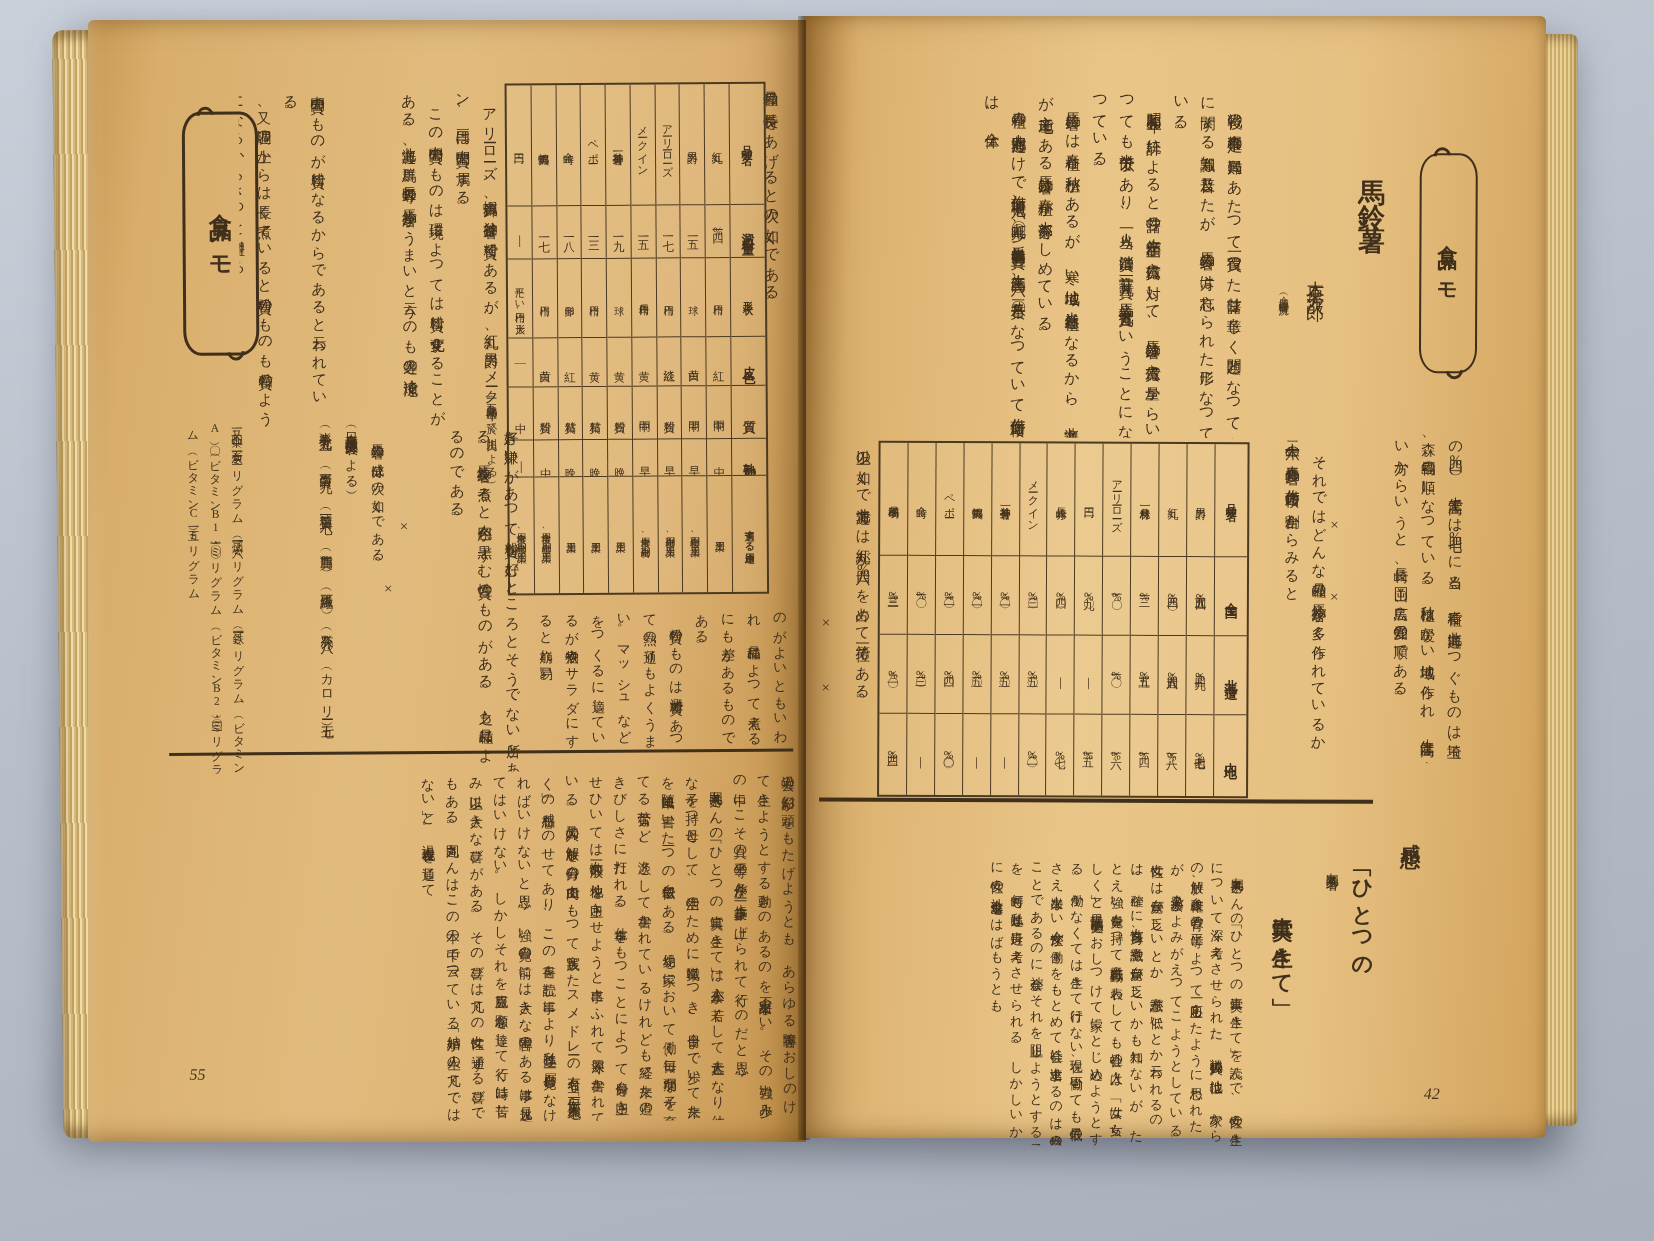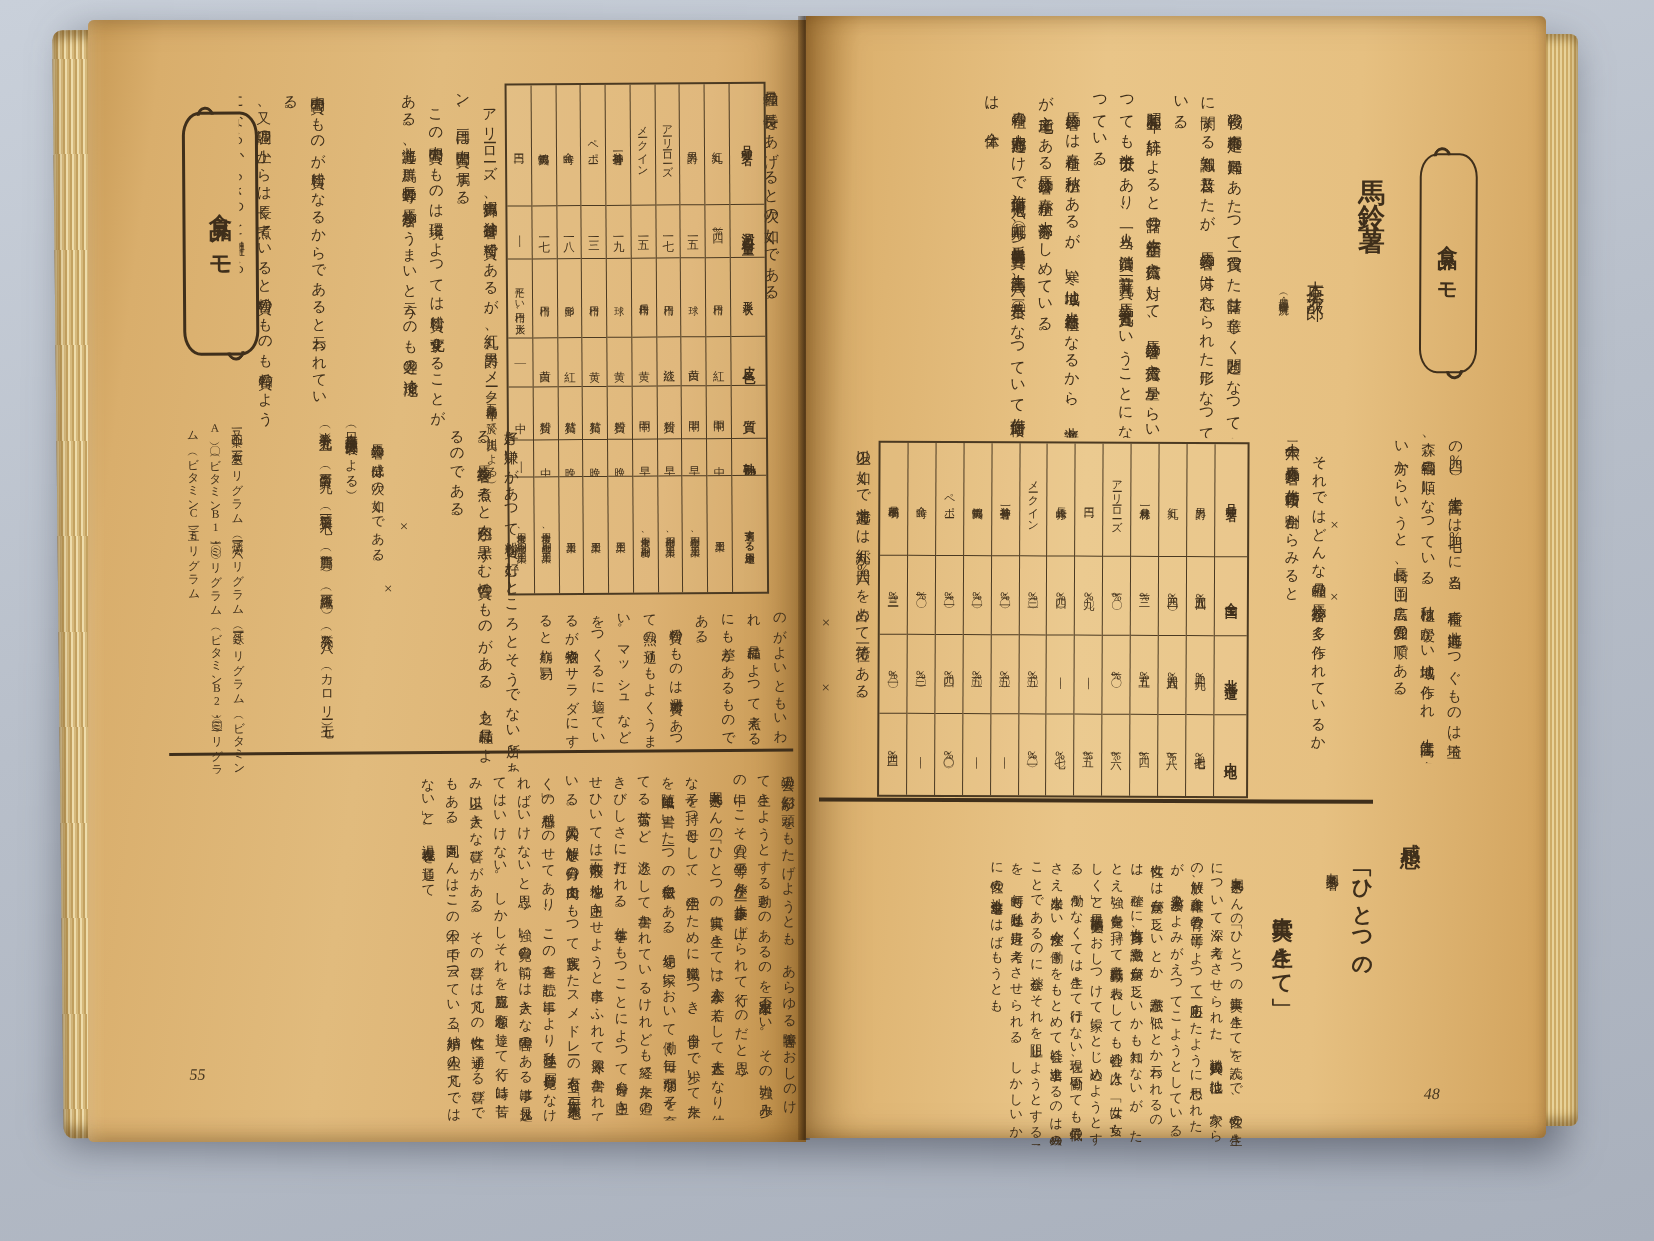--- a/index.html
+++ b/index.html
@@ -409,17 +409,17 @@
 
         <div class="v" id="rpKanso">感想</div>
         <div class="v" id="rpBkAuthor">丸岡秀子著</div>
         <div class="v" id="rpT1">「ひとつの</div>
         <div class="v" id="rpT2">真実に生きて」</div>
 
         <div class="v" id="rpImp">
           <p>丸岡秀子さんの「ひとつの真実に生きて」を読んで、女性の生き方について深く考えさせられた。戦後婦人の地位は、家からの解放、参政権、教育の平等によつて一応向上したように思われたが、今又過去がよみがえつてこようとしている。女性には自覚が乏しいとか、意識が低いとか云われるのは、確かに女性自身、意識や自覚が乏しいかも知れないが、たとえ強い自覚を持つて意識行動に表わしても社会の人々は、「女は女らしく」と男性玩的美徳をおしつけて家にとじ込めようとする。働かなくては生きて行けない現在、否働いても最低の生活さえ出来ない今女性が働きをもとめて社会に進出するのは当然のことであるのに社会がそれを阻止しようとする矛盾を、何時も私達は身近に考えさせられる。しかしいかに女性の社会進出をはばもうとも、</p>
         </div>
 
-        <div id="rpNum">48</div>
+        <div id="rpNum">42</div>
       </div>
     </div>
   </div>
 </div>
 
 </body></html>

